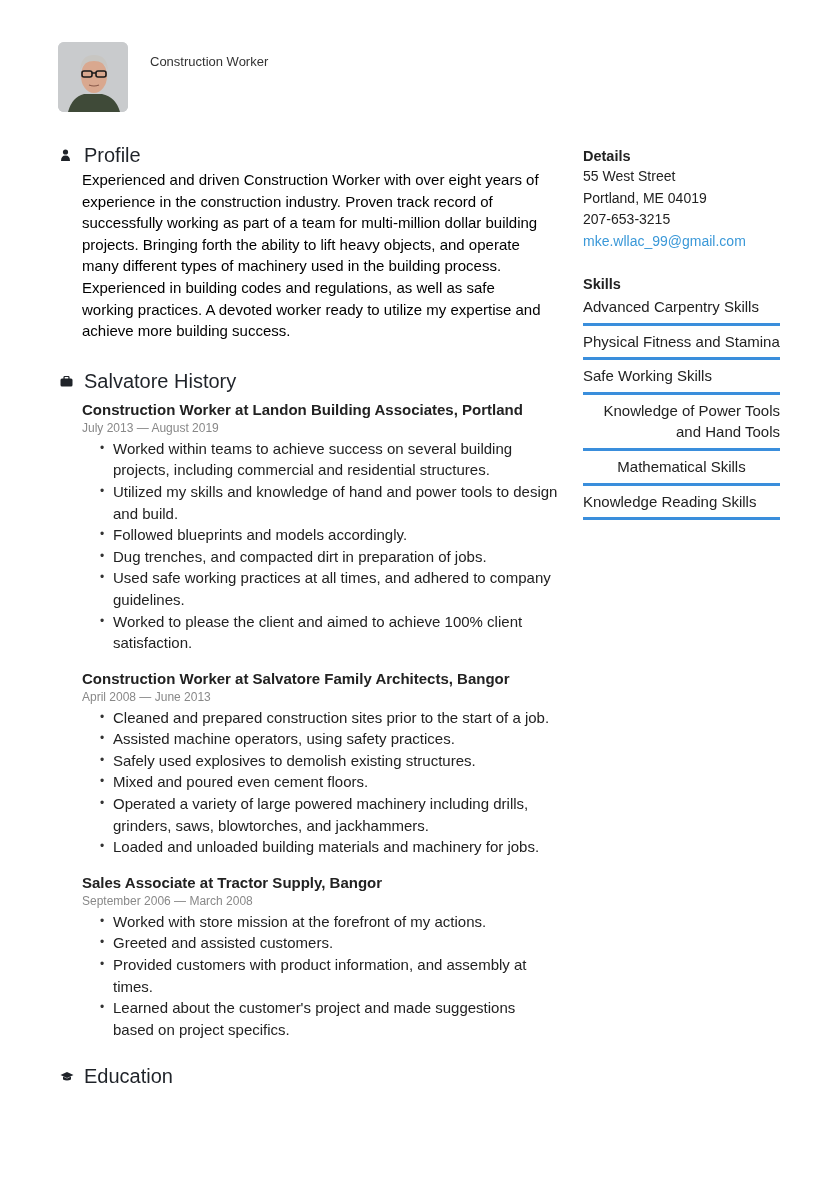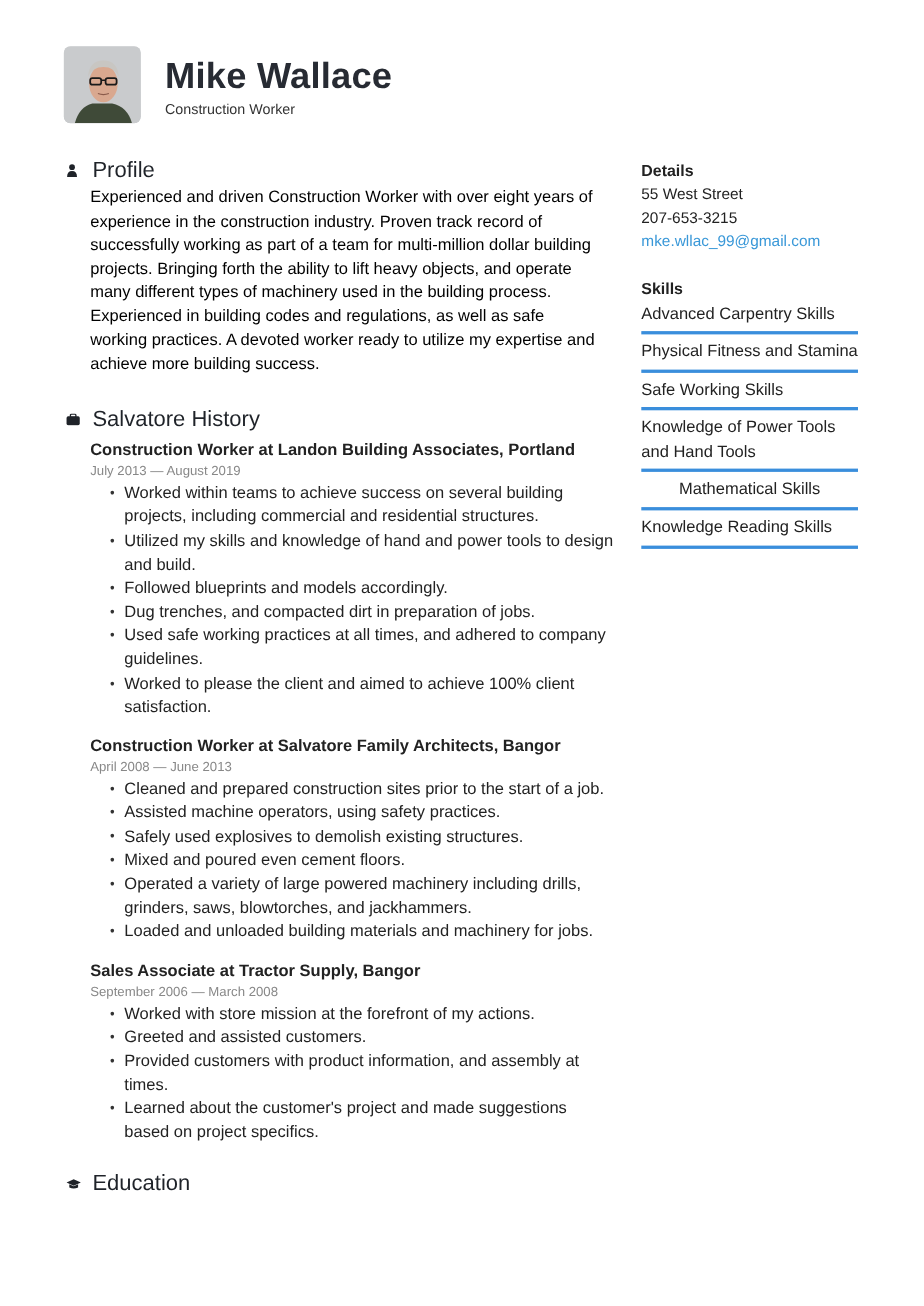--- a/index.html
+++ b/index.html
@@ -50,21 +50,20 @@
       <path d="M10 70 Q14 55 26 52 L44 52 Q58 55 62 70 Z" fill="#3f4a38"></path>
       <ellipse cx="36" cy="34" rx="13" ry="17" fill="#d9a88f"></ellipse>
       <path d="M22 28 Q23 13 36 13 Q49 13 50 28 Q46 19 36 19 Q26 19 22 28 Z" fill="#c8c6c2"></path>
       <rect x="24" y="29" width="10" height="6" rx="2" fill="none" stroke="#1a1a1a" stroke-width="1.6"></rect>
       <rect x="38" y="29" width="10" height="6" rx="2" fill="none" stroke="#1a1a1a" stroke-width="1.6"></rect>
       <line x1="34" y1="31" x2="38" y2="31" stroke="#1a1a1a" stroke-width="1.4"></line>
       <path d="M31 43 Q36 45 41 43" stroke="#8a5a4a" stroke-width="1.2" fill="none"></path>
     </svg>
   </div>
   <div class="name-block">
-    <div class="name">Mike Wallace</div>
     <div class="jobtitle">Construction Worker</div>
   </div>
 </div>
 
 <div class="main">
 
   <div>
     <div class="section-head">
       <span class="section-icon">
         <svg width="11" height="12" viewBox="0 0 11 12">
@@ -137,27 +136,28 @@
       </span>
       <span class="section-title">Education</span>
     </div>
   </div>
 </div>
 
 <div class="side">
   <div>
     <div class="side-title">Details</div>
     <div class="detail-line">55 West Street</div>
+    <div class="detail-line">Portland, ME 04019</div>
     <div class="detail-line">207-653-3215</div>
     <div class="detail-line detail-email">mke.wllac_99@gmail.com</div>
   </div>
   <div class="skills">
     <div class="side-title">Skills</div>
     <div id="skills-container" style="margin-top:2px;">
         <div class="skill" style="border-bottom-color: rgb(58, 142, 220);">Advanced Carpentry Skills</div>
         <div class="skill" style="border-bottom-color: rgb(58, 142, 220);">Physical Fitness and Stamina</div>
         <div class="skill" style="border-bottom-color: rgb(58, 142, 220);">Safe Working Skills</div>
-        <div class="skill" style="border-bottom-color: rgb(58, 142, 220);">Knowledge of Power Tools and Hand Tools</div>
+        <div class="skill" style="border-bottom-color: rgb(58, 142, 220); text-align: right;">Knowledge of Power Tools and Hand Tools</div>
         <div class="skill" style="border-bottom-color: rgb(58, 142, 220); text-align: center;">Mathematical Skills</div>
         <div class="skill" style="border-bottom-color: rgb(58, 142, 220);">Knowledge Reading Skills</div>
       </div>
   </div>
 </div>
 
 </body></html>

